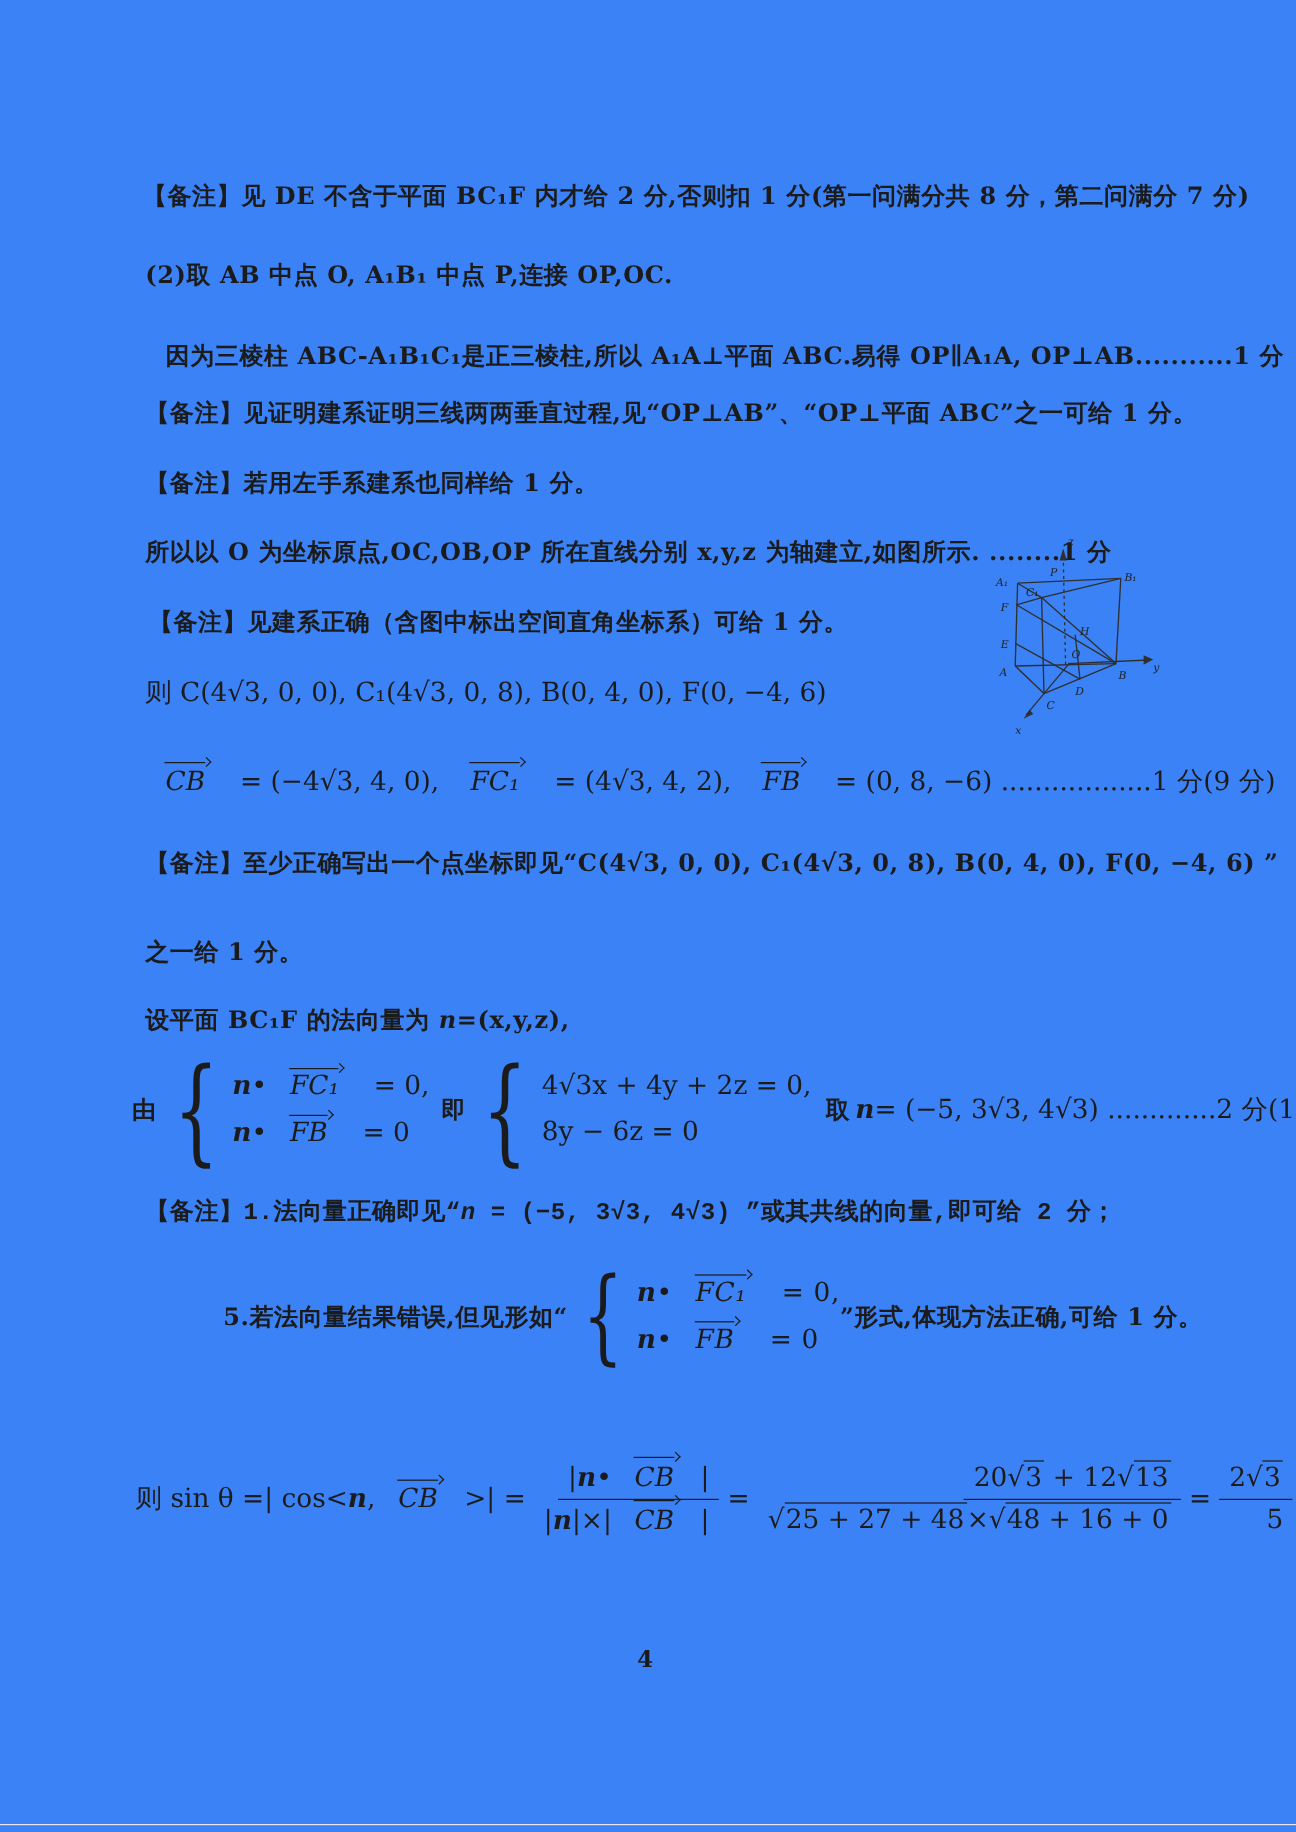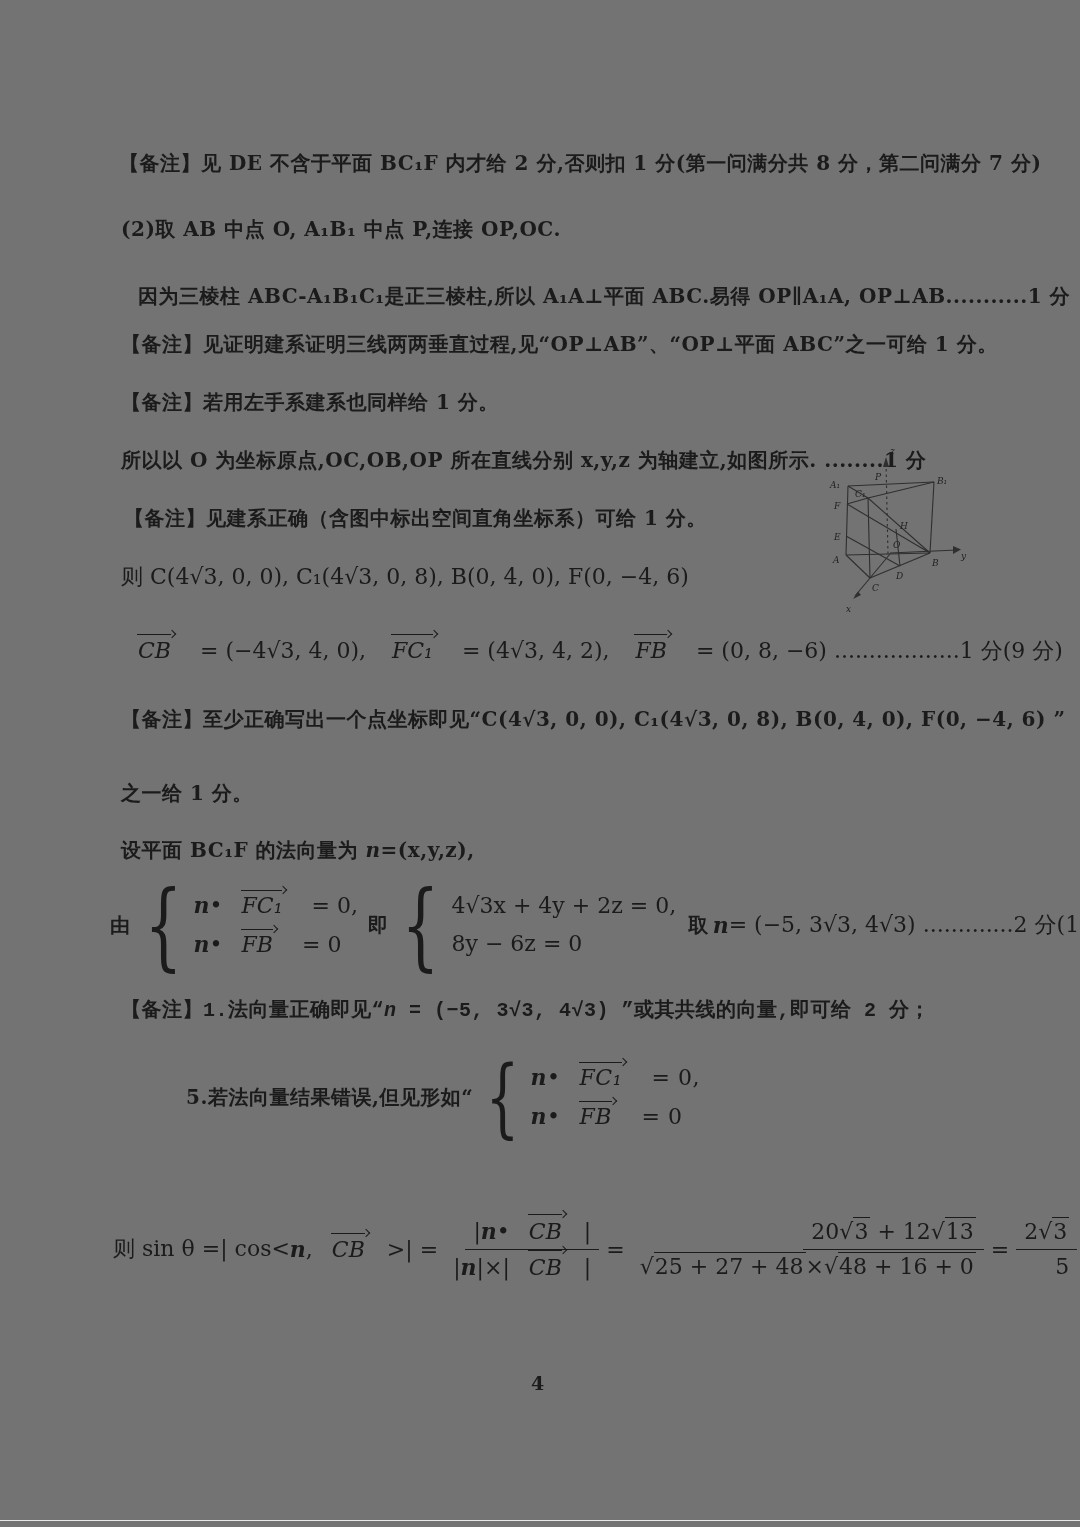--- a/index.html
+++ b/index.html
@@ -2,21 +2,21 @@
 <html><head>
 <meta charset="utf-8">
 <style>
   html,body{margin:0;padding:0;}
   body{
     width:1080px;height:1527px;background:#f4f4f4;
     font-family:"DejaVu Serif","Liberation Serif",serif;
     color:#1b1b1b;
   }
   #page{
-    position:relative;width:1080px;height:1527px;background:#737373;overflow:hidden;
+    position:relative;width:1080px;height:1527px;background:#3b82f6;overflow:hidden;
   }
   #page::after{
     content:"";position:absolute;left:0;right:0;bottom:6px;border-top:1px solid #e8e8e6;
   }
   .abs{position:absolute;white-space:nowrap;}
   .txt{font-size:20px;font-weight:600;letter-spacing:0.5px;}
   .mth{font-size:22px;font-weight:500;}
   .bi{font-weight:700;font-style:italic;}
   
   .vec{position:relative;display:inline-block;font-style:italic;padding:1px 4px 0 1px;margin:0 18px;}
@@ -88,20 +88,21 @@
     <span>【备注】1.法向量正确即见“</span><span class="bi">n</span><span> = (−5, 3√3, 4√3) ”或其共线的向量,即可给 2 分；</span>
   </div>
 
   <div class="abs txt eqline" style="left:186px;top:1052px;height:90px;">
     <span>5.若法向量结果错误,但见形如“</span>
     <span class="brace b86">{</span>
     <div class="rows mth">
       <span class="row"><span class="bi">n</span><span>•</span><span class="vec">FC₁</span><span> = 0,</span></span>
       <span class="row"><span class="bi">n</span><span>•</span><span class="vec">FB</span><span> = 0</span></span>
     </div>
+    <span>”形式,体现方法正确,可给 1 分。</span>
   </div>
 
 
   <div class="abs mth eqline" style="left:113px;top:1206px;height:86px;">
     <span>则 sin θ =| cos&lt;</span>
       <span class="bi">n</span>
       <span>, </span>
       <span class="vec">CB</span>
       <span> &gt;| =</span>
     <span class="frac">

